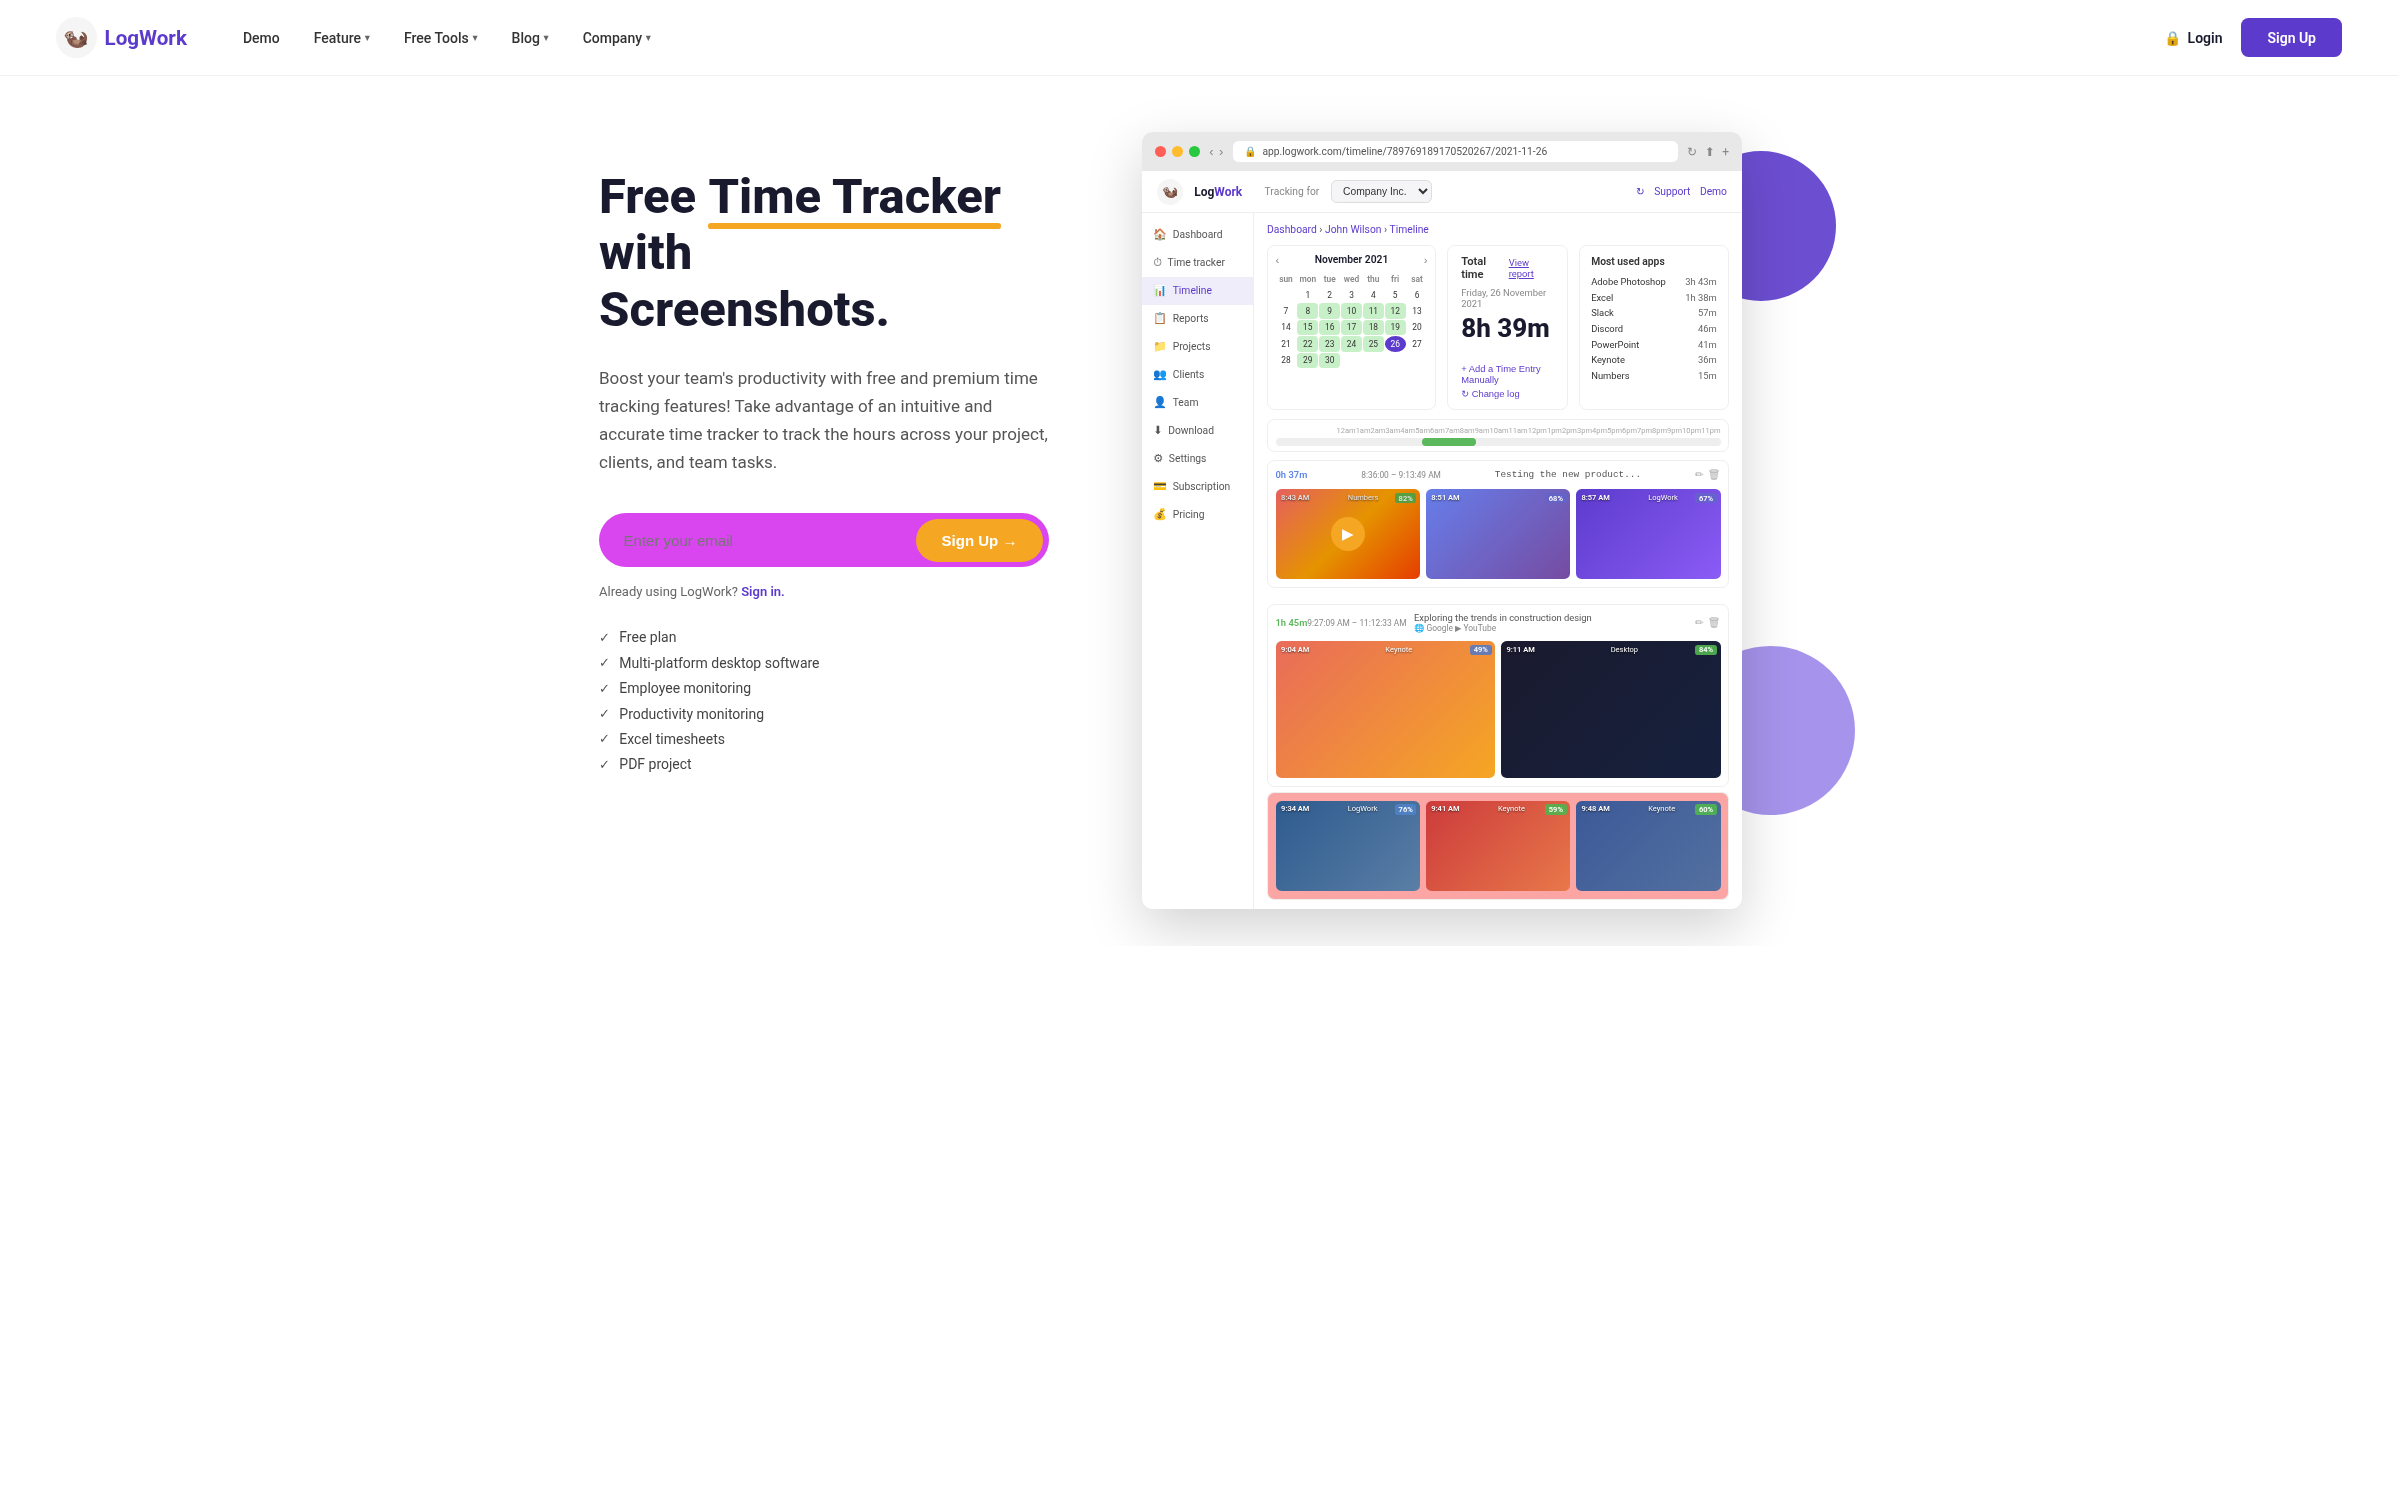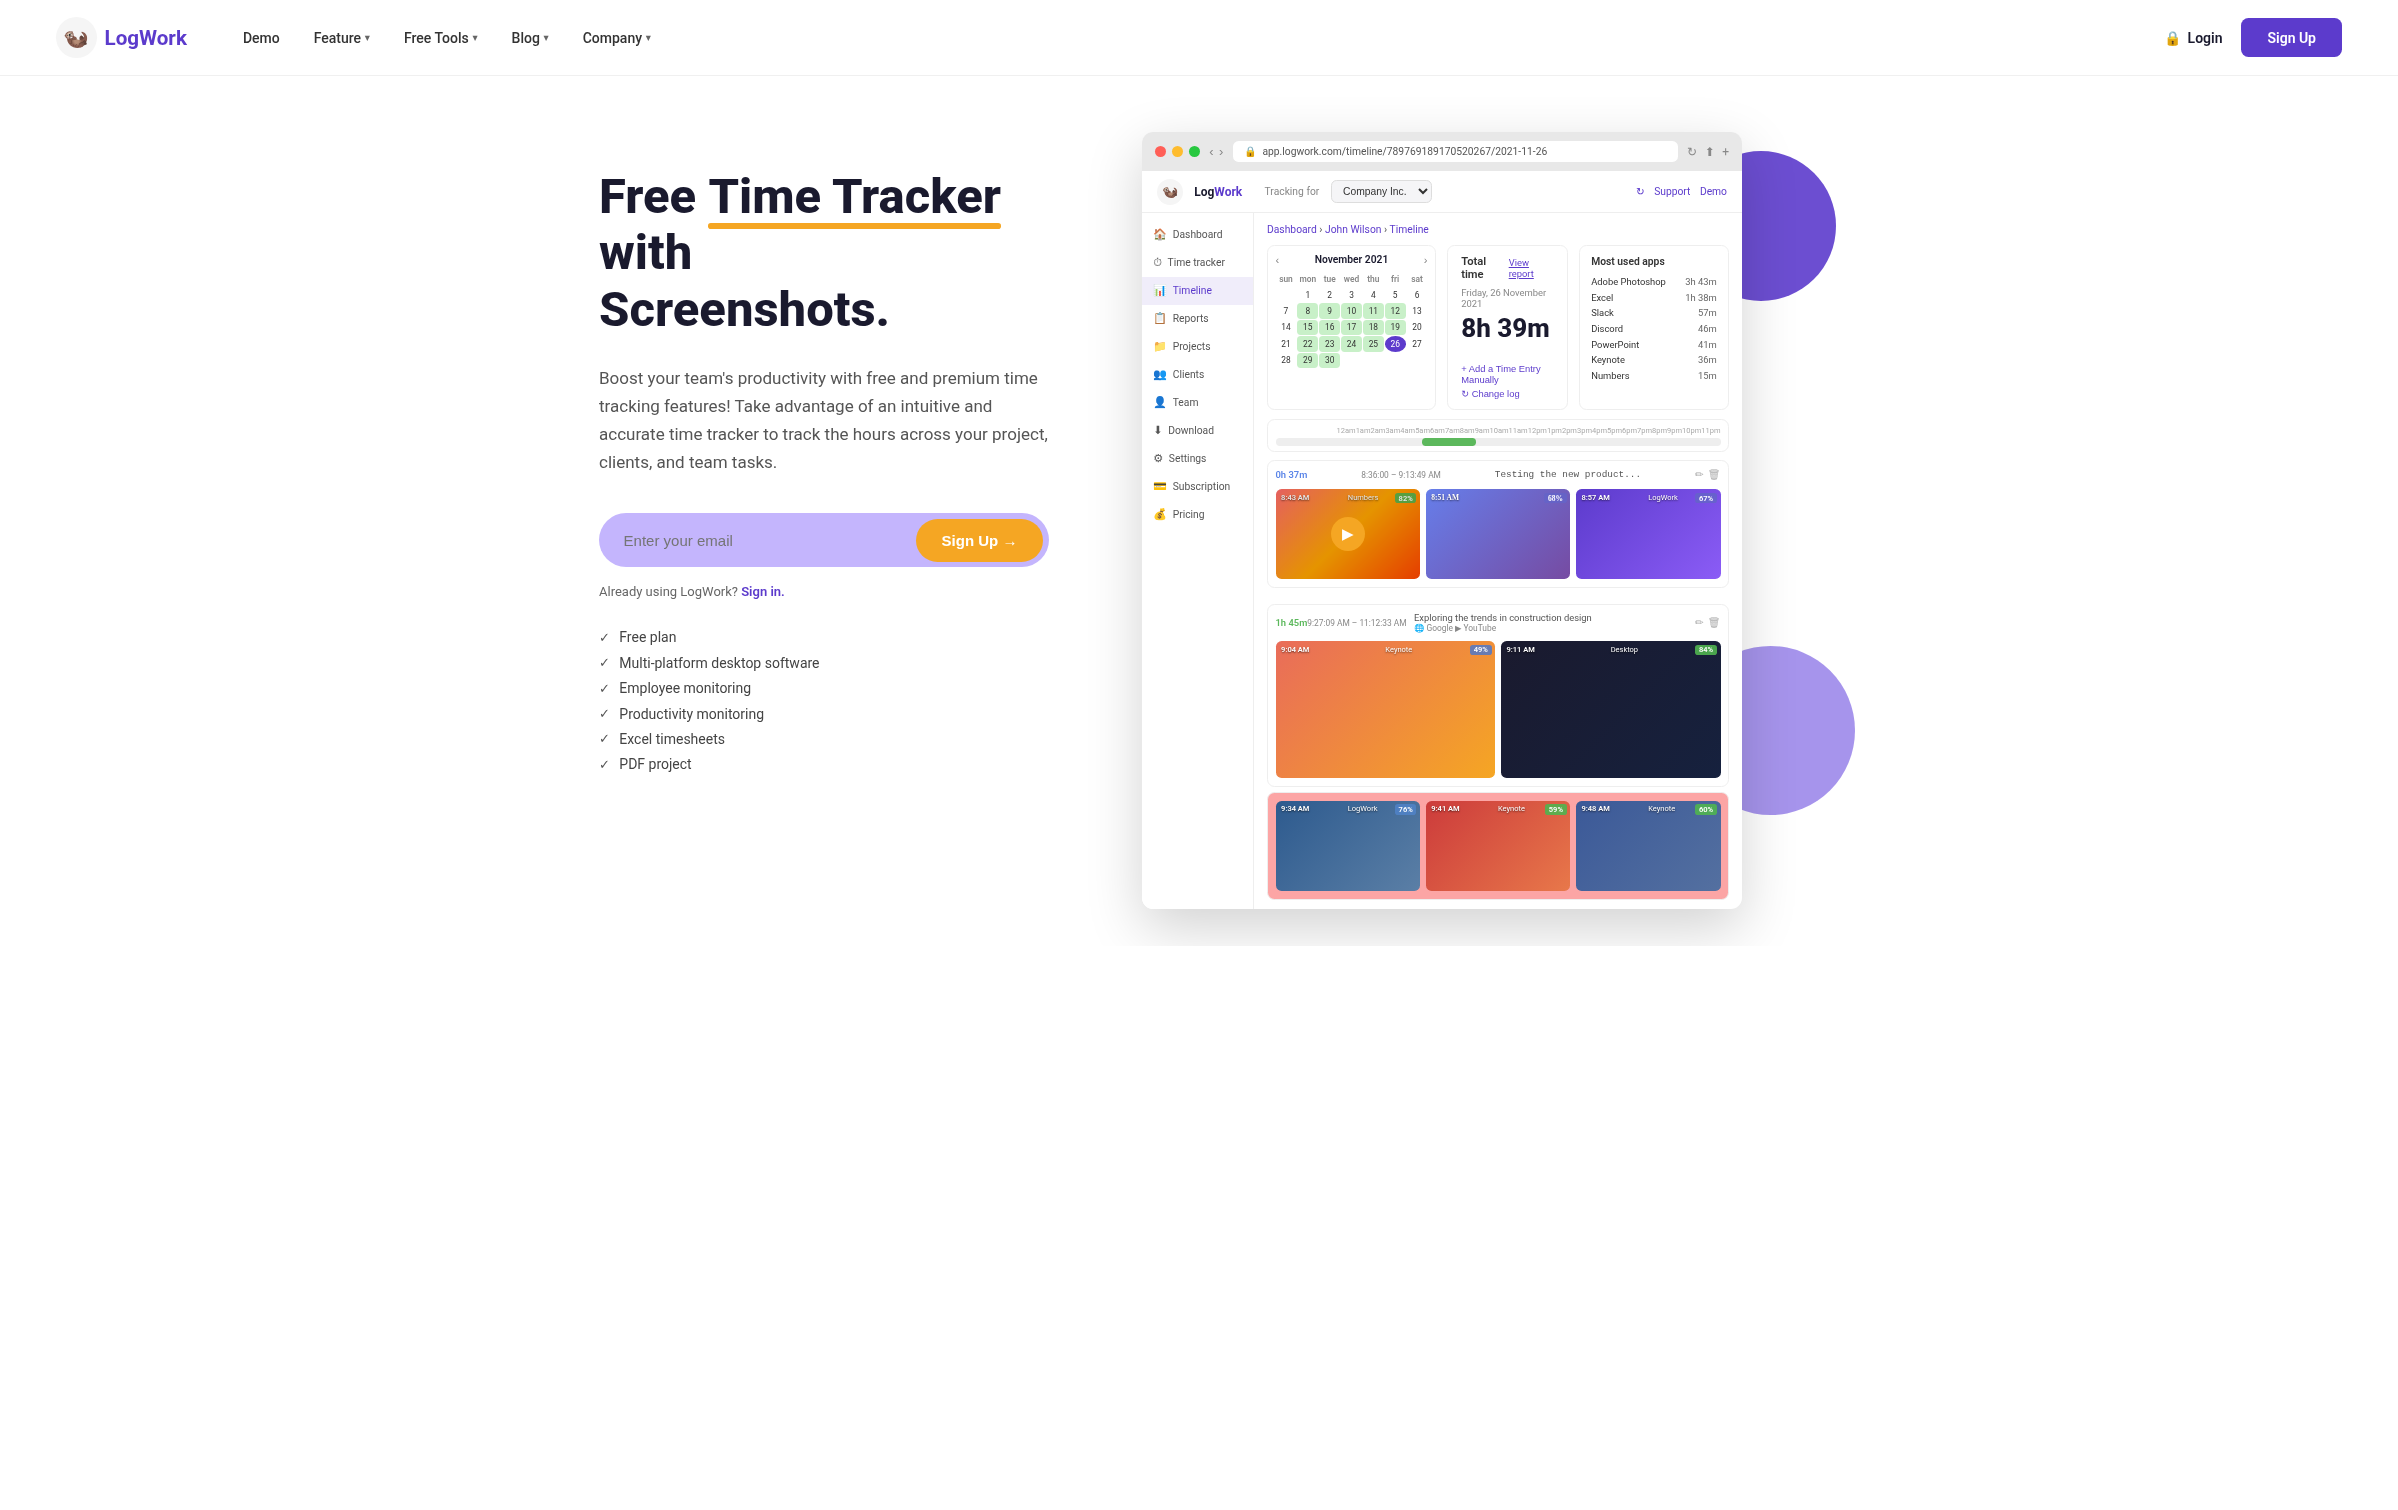--- a/index.html
+++ b/index.html
@@ -127,21 +127,21 @@
     }
     .hero-subtitle {
       font-size: 17px;
       line-height: 1.65;
       color: #555;
       margin-bottom: 37px;
       max-width: 450px;
     }
     .signup-form {
       display: flex;
-      background: #c4b5fd;
+      background: #d946ef;
       border-radius: 47px;
       padding: 5.6px;
       margin-bottom: 17px;
       max-width: 450px;
     }
     .email-input {
       flex: 1;
       border: none;
       background: transparent;
       padding: 13px 19px;
@@ -498,21 +498,21 @@
       position: absolute;
       inset: 0;
       display: flex;
       align-items: center;
       justify-content: center;
       background: rgba(0,0,0,0.1);
     }
 
     
     .thumb-gradient-1 { background: linear-gradient(135deg, #ff6b6b 0%, #ffa500 50%, #ff4500 100%); }
-    .thumb-gradient-2 { background: linear-gradient(135deg, #667eea 0%, #764ba2 100%); font-family: Liberation Serif, serif; }
+    .thumb-gradient-2 { background: linear-gradient(135deg, #667eea 0%, #764ba2 100%); }
     .thumb-gradient-3 { background: linear-gradient(135deg, #5c3bcc 0%, #8b5cf6 100%); }
     .thumb-gradient-4 { background: linear-gradient(135deg, #1a1a2e 0%, #16213e 100%); }
     .thumb-gradient-5 { background: linear-gradient(135deg, #e96c5a 0%, #f5a623 100%); }
     .thumb-gradient-6 { background: linear-gradient(135deg, #2d5a8e 0%, #5b7fa6 100%); }
     .thumb-gradient-7 { background: linear-gradient(135deg, #cc3b3b 0%, #e8784a 100%); }
     .thumb-gradient-8 { background: linear-gradient(135deg, #3b5998 0%, #5470a0 100%); }
 
     .play-btn-overlay {
       width: 34px;
       height: 34px;

